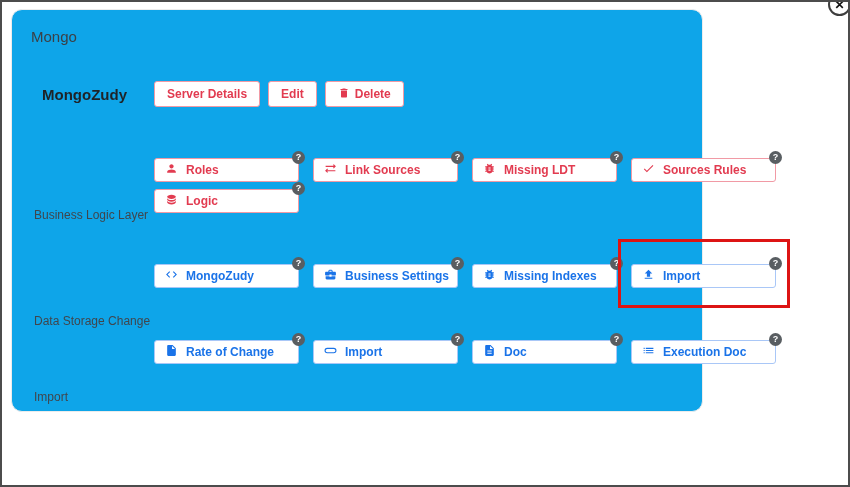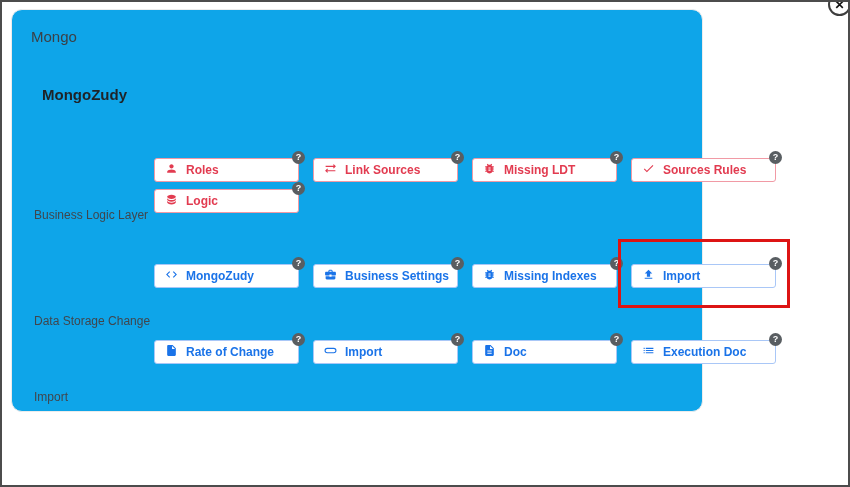--- a/index.html
+++ b/index.html
@@ -76,20 +76,34 @@
 <div class="frame">
 
   <div class="close-btn">✕</div>
 
   <div class="modal">
 
     <div class="modal-title">Mongo</div>
 
     <div class="row-server">
       <div class="server-name">MongoZudy</div>
+      <div class="server-actions">
+        <button class="btn-action">
+          <span>Server Details</span>
+        </button>
+        <button class="btn-action">
+          <span>Edit</span>
+        </button>
+        <button class="btn-action">
+          <span><svg width="12" height="12" viewBox="0 0 24 24" fill="currentColor">
+                <path d="M6 19c0 1.1.9 2 2 2h8c1.1 0 2-.9 2-2V7H6v12zM19 4h-3.5l-1-1h-5l-1 1H5v2h14V4z"></path>
+              </svg></span>
+          <span>Delete</span>
+        </button>
+      </div>
     </div>
 
     <div class="section" id="sec-bll">
       <div class="section-label">Business Logic Layer</div>
       <div class="btn-grid">
         <button class="btn red">
           <span><svg width="13" height="13" viewBox="0 0 24 24" fill="currentColor">
                 <path d="M12 12c2.21 0 4-1.79 4-4s-1.79-4-4-4-4 1.79-4 4 1.79 4 4 4zm0 2c-2.67 0-8 1.34-8 4v2h16v-2c0-2.66-5.33-4-8-4z"></path>
               </svg></span>
           <span>Roles</span>

